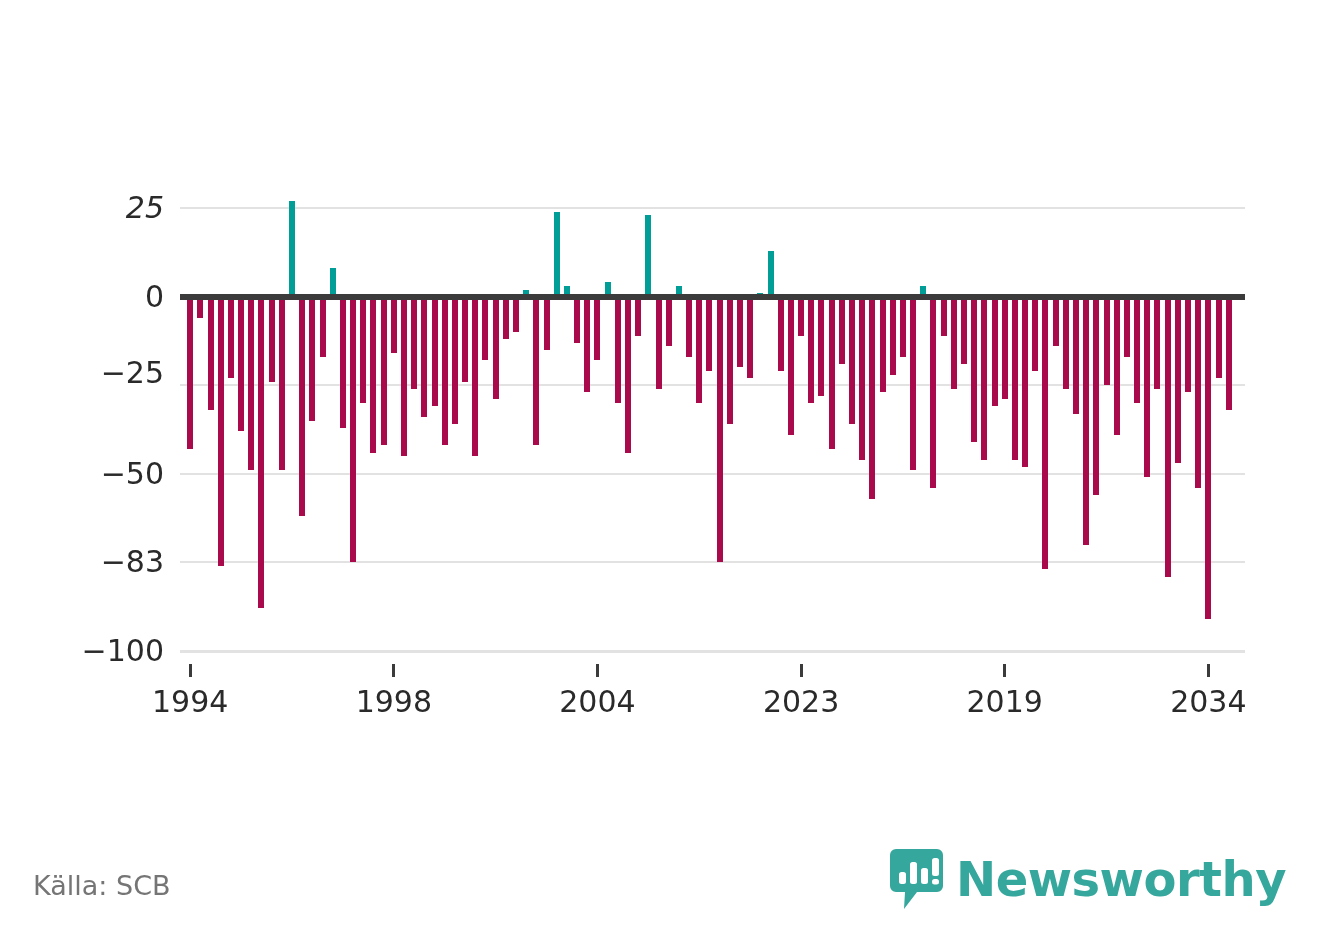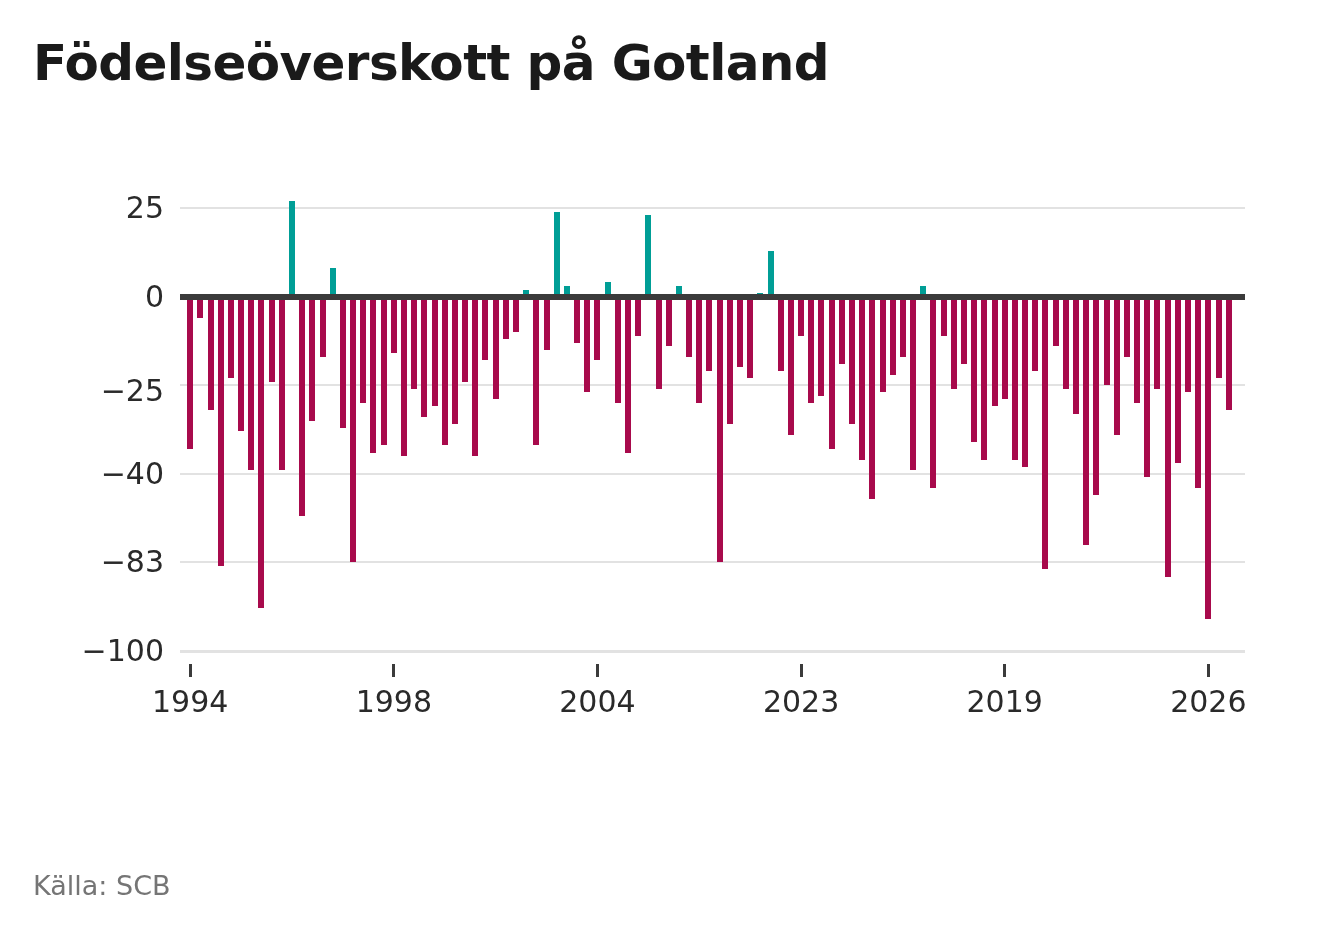--- a/index.html
+++ b/index.html
@@ -142,21 +142,20 @@
     color: #35a79c;
     letter-spacing: -0.5px;
     white-space: nowrap;
   }
 </style>
 </head>
 <body>
 
 <div class="page">
 
-  <div class="chart-title">Födelseöverskott på Gotland</div>
 
   <div class="plot-wrap">
     <div class="plot" id="plot">
       <div id="gridlines">
           <div class="gridline" style="top: -1px;"></div>
           <div class="gridline zero" style="top: 85.6px;"></div>
           <div class="gridline" style="top: 176.2px;"></div>
           <div class="gridline" style="top: 264.8px;"></div>
           <div class="gridline" style="top: 353.4px;"></div>
           <div class="gridline" style="top: 442px;"></div>
@@ -261,40 +260,53 @@
           <div class="bar neg" style="left: 984.62px; top: 88.6px; height: 279.976px;"></div>
           <div class="bar neg" style="left: 994.801px; top: 88.6px; height: 166.568px;"></div>
           <div class="bar neg" style="left: 1004.98px; top: 88.6px; height: 95.688px;"></div>
           <div class="bar neg" style="left: 1015.16px; top: 88.6px; height: 191.376px;"></div>
           <div class="bar neg" style="left: 1025.35px; top: 88.6px; height: 322.504px;"></div>
           <div class="bar neg" style="left: 1035.53px; top: 88.6px; height: 81.512px;"></div>
           <div class="bar neg" style="left: 1045.71px; top: 88.6px; height: 113.408px;"></div>
         </div>
     </div>
     <div id="ylabels">
-        <div class="ytick-label" style="top: 193px;">25</div>
+        <div class="ytick-label" style="top: 193px; font-style: italic;">25</div>
         <div class="ytick-label" style="top: 281.6px;">0</div>
-        <div class="ytick-label" style="top: 376px; text-align: right;">−25</div>
-        <div class="ytick-label" style="top: 458.8px;">−40</div>
+        <div class="ytick-label" style="top: 358px; text-align: right;">−25</div>
+        <div class="ytick-label" style="top: 458.8px;">−50</div>
         <div class="ytick-label" style="top: 547.4px;">−83</div>
         <div class="ytick-label" style="top: 636px;">−100</div>
       </div>
     <div class="xaxis-line"></div>
     <div id="xticks">
         <div class="xtick" style="left: 188.682px;"></div>
         <div class="xtick-label" style="left: 190.182px;">1994</div>
         <div class="xtick" style="left: 392.315px;"></div>
         <div class="xtick-label" style="left: 393.815px;">1998</div>
         <div class="xtick" style="left: 595.947px;"></div>
         <div class="xtick-label" style="left: 597.447px;">2004</div>
         <div class="xtick" style="left: 799.58px;"></div>
         <div class="xtick-label" style="left: 801.08px;">2023</div>
         <div class="xtick" style="left: 1003.21px;"></div>
         <div class="xtick-label" style="left: 1004.71px;">2019</div>
         <div class="xtick" style="left: 1206.85px;"></div>
-        <div class="xtick-label" style="left: 1208.35px;">2026</div>
+        <div class="xtick-label" style="left: 1208.35px;">2034</div>
       </div>
   </div>
 
   <div class="source">Källa: SCB</div>
 
+  <div class="logo">
+    <span class="logo-mark">
+      <svg width="53" height="60" viewBox="0 0 53 60" xmlns="http://www.w3.org/2000/svg">
+        <path d="M6,0 H47 A6,6 0 0 1 53,6 V37 A6,6 0 0 1 47,43 H27 L14,60 L15,43 H6 A6,6 0 0 1 0,37 V6 A6,6 0 0 1 6,0 Z" fill="#35a79c"></path>
+        <rect x="9" y="23" width="7" height="12" rx="2.5" fill="#ffffff"></rect>
+        <rect x="20" y="13" width="7" height="22" rx="2.5" fill="#ffffff"></rect>
+        <rect x="31" y="19" width="7" height="16" rx="2.5" fill="#ffffff"></rect>
+        <rect x="42" y="9" width="7" height="18" rx="2.5" fill="#ffffff"></rect>
+        <rect x="42" y="30" width="7" height="5.5" rx="2.5" fill="#ffffff"></rect>
+      </svg>
+    </span>
+    <span class="logo-text">Newsworthy</span>
+  </div>
 
 </div>
 
 </body></html>

